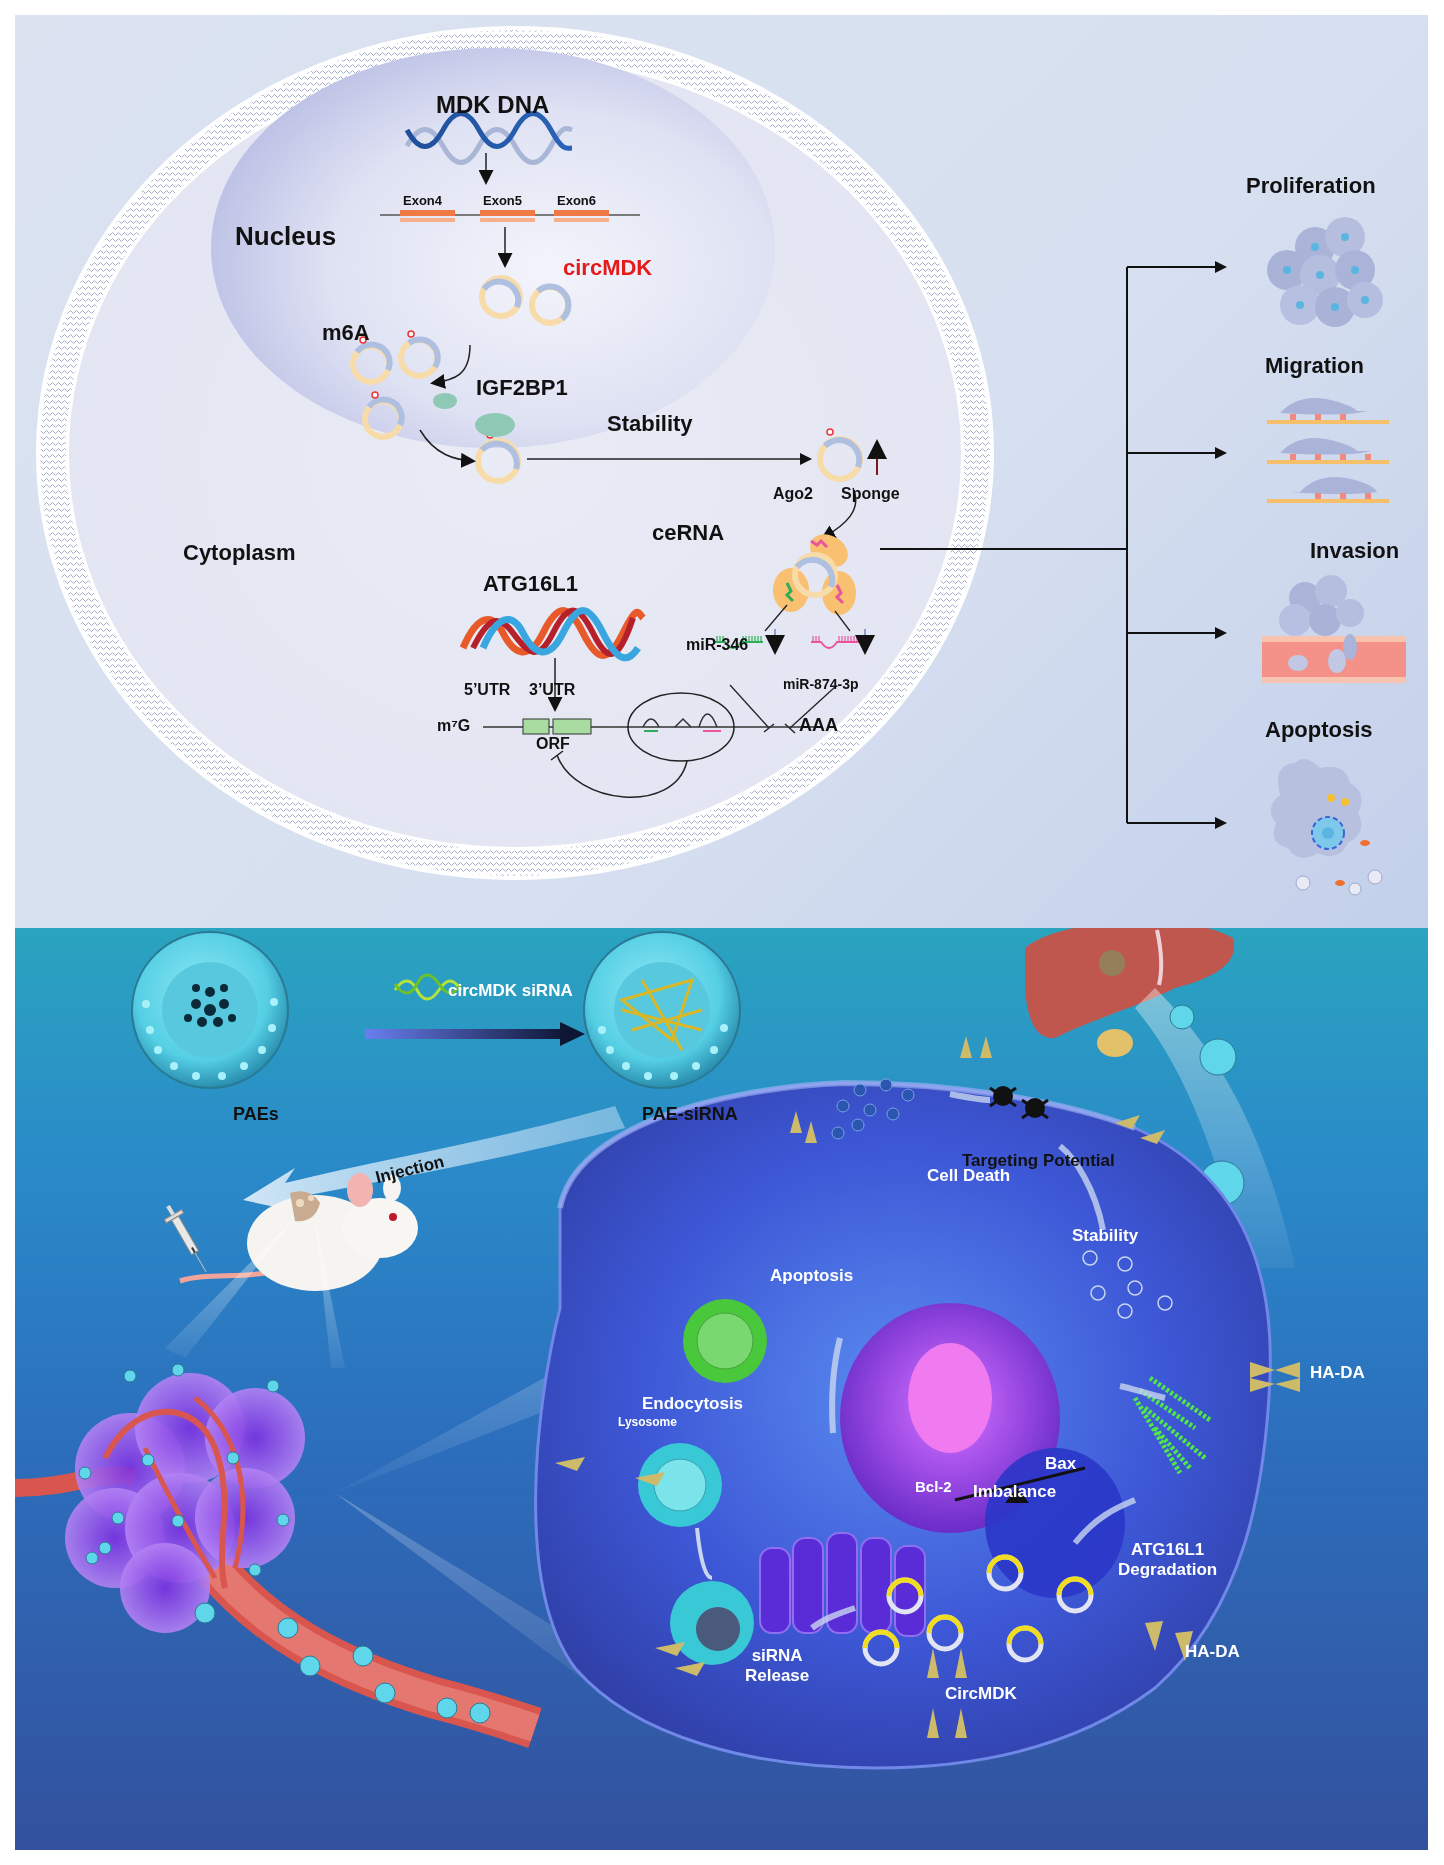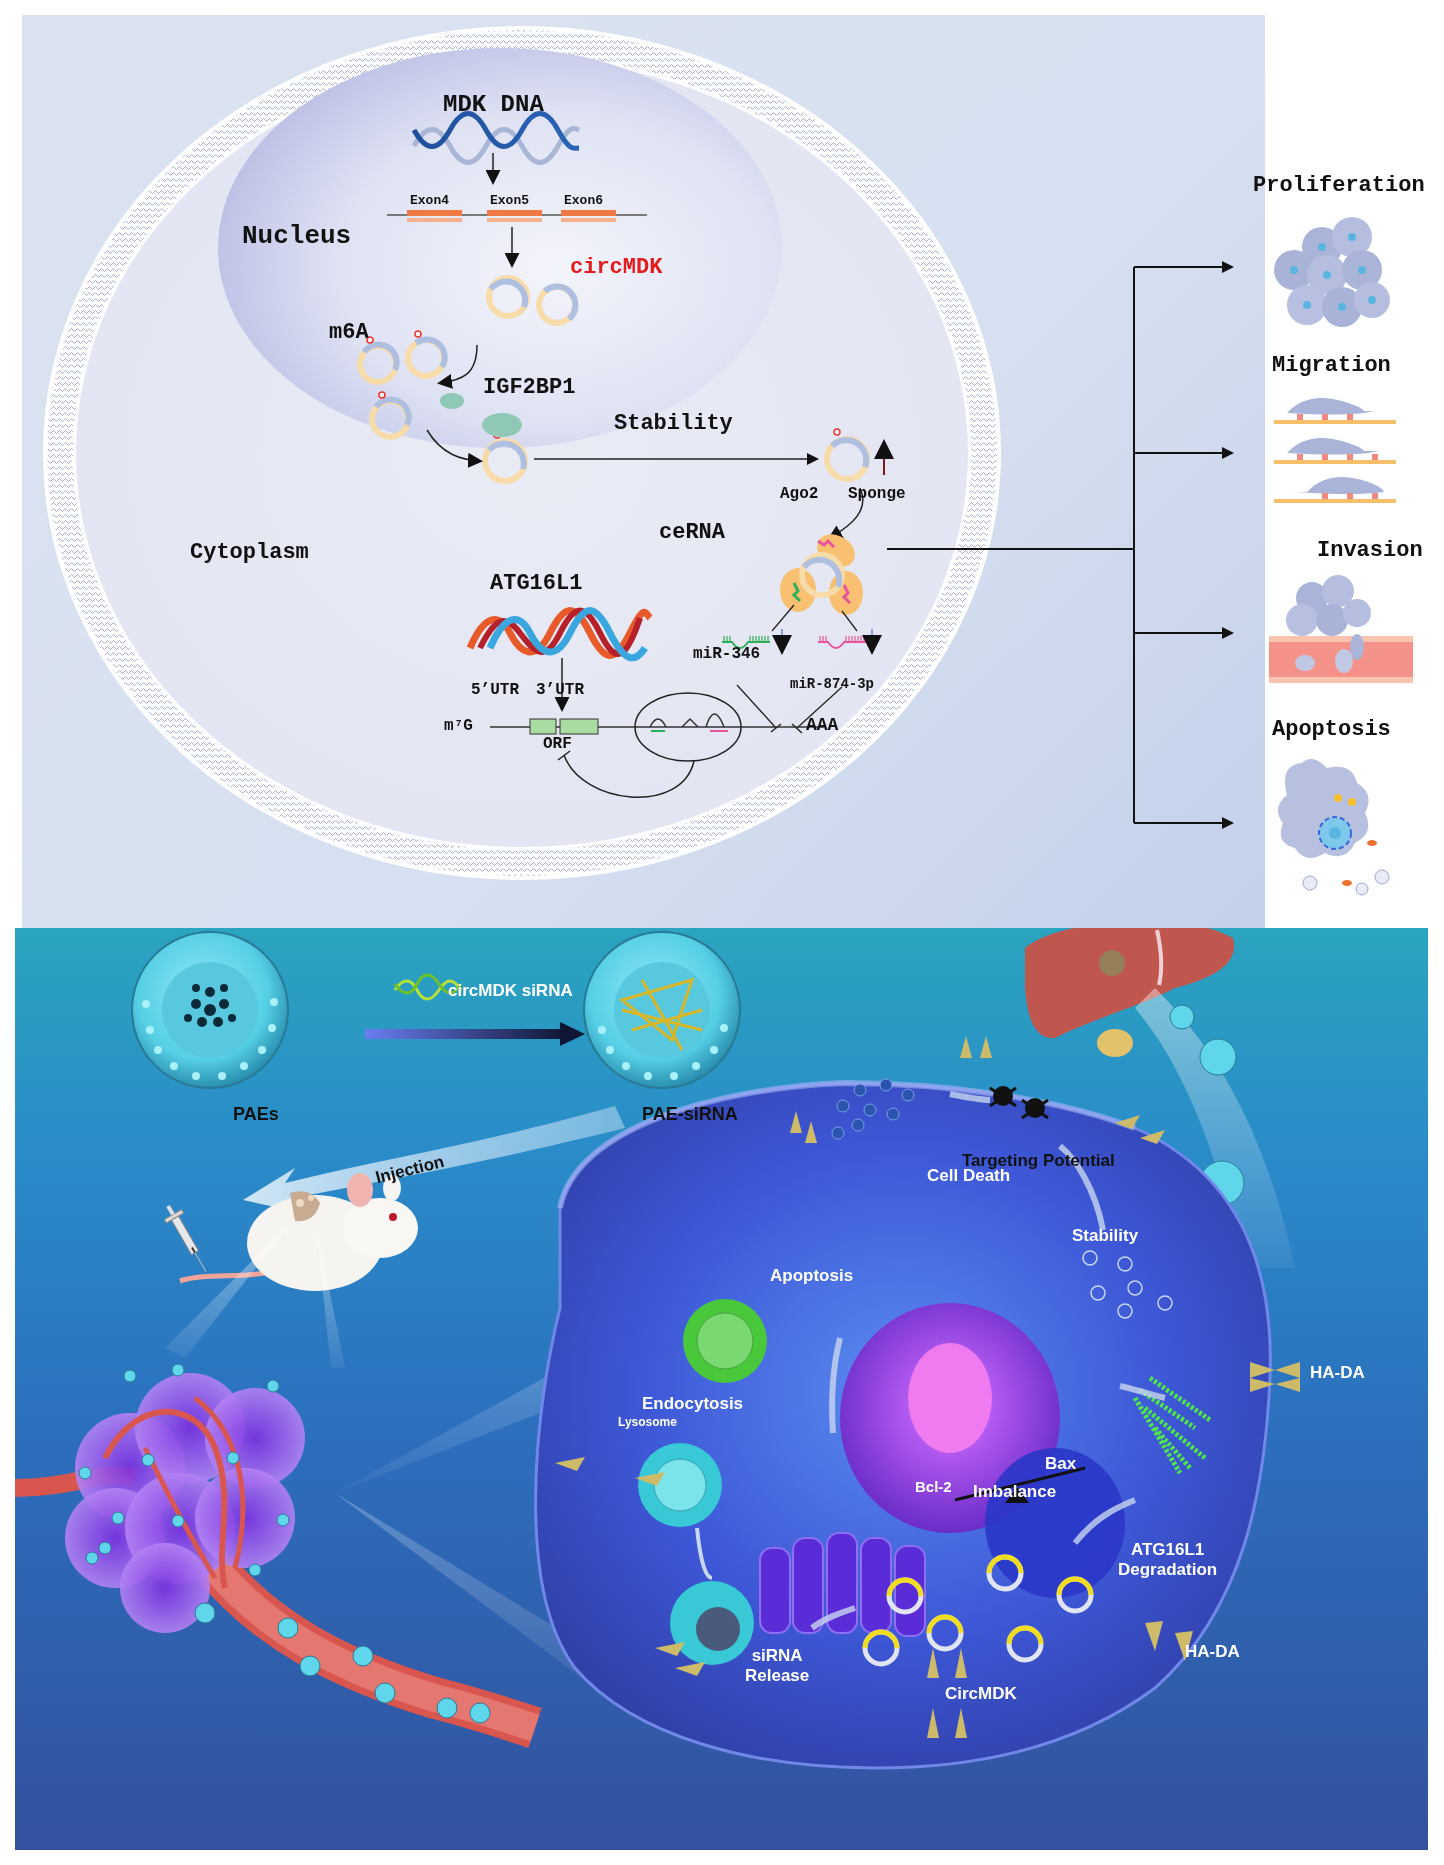--- a/index.html
+++ b/index.html
@@ -1,23 +1,22 @@
 <!DOCTYPE html>
 <html><head>
 <meta charset="utf-8">
 <style>
   * { box-sizing: border-box; margin: 0; padding: 0; }
   html, body { width: 1444px; height: 1865px; background: #ffffff; overflow: hidden; }
   body { font-family: "Liberation Sans", sans-serif; position: relative; }
   .lbl { position: absolute; font-weight: bold; white-space: nowrap; color: #111; }
   .w { color: #ffffff; }
   #top-panel {
-    position: absolute; left: 22px; top: 15px; width: 1243px; height: 913px;
+    position: absolute; left: 15px; top: 15px; width: 1413px; height: 913px;
     background: linear-gradient(135deg, #dbe3f1 0%, #d7e0f0 60%, #c3d0ea 100%);
-    font-family: Liberation Mono, monospace;
   }
   #bottom-panel {
     position: absolute; left: 15px; top: 928px; width: 1413px; height: 922px;
     background: linear-gradient(180deg, #2aa4bf 0%, #2a8bc9 25%, #2c6fbd 55%, #33519e 100%);
     overflow: hidden;
   }
   svg { position: absolute; left: 0; top: 0; overflow: visible; }
 </style>
 </head>
 <body>
@@ -255,21 +254,21 @@
   <div class="lbl" style="left:220px; top:206px; font-size:26px;">Nucleus</div>
   <div class="lbl" style="left:548px; top:240px; font-size:22px; color:#e31b1b;">circMDK</div>
   <div class="lbl" style="left:307px; top:305px; font-size:22px;">m6A</div>
   <div class="lbl" style="left:461px; top:360px; font-size:22px;">IGF2BP1</div>
   <div class="lbl" style="left:592px; top:396px; font-size:22px;">Stability</div>
   <div class="lbl" style="left:758px; top:470px; font-size:16px;">Ago2</div>
   <div class="lbl" style="left:826px; top:470px; font-size:16px;">Sponge</div>
   <div class="lbl" style="left:637px; top:505px; font-size:22px;">ceRNA</div>
   <div class="lbl" style="left:168px; top:525px; font-size:22px;">Cytoplasm</div>
   <div class="lbl" style="left:468px; top:556px; font-size:22px;">ATG16L1</div>
-  <div class="lbl" style="left:671px; top:621px; font-size:16px;margin-top:9px;">miR-346</div>
+  <div class="lbl" style="left:671px; top:621px; font-size:16px;">miR-346</div>
   <div class="lbl" style="left:768px; top:621px; font-size:14px;margin-top:40px;">miR-874-3p</div>
   <div class="lbl" style="left:449px; top:666px; font-size:16px;">5’UTR</div>
   <div class="lbl" style="left:514px; top:666px; font-size:16px;">3’UTR</div>
   <div class="lbl" style="left:422px; top:702px; font-size:16px;">m⁷G</div>
   <div class="lbl" style="left:521px; top:720px; font-size:16px;">ORF</div>
   <div class="lbl" style="left:784px; top:700px; font-size:18px;">AAA</div>
 
   <div class="lbl" style="left:1231px; top:158px; font-size:22px;">Proliferation</div>
   <div class="lbl" style="left:1250px; top:338px; font-size:22px;">Migration</div>
   <div class="lbl" style="left:1255px; top:523px; font-size:22px;margin-left:40px;">Invasion</div>

